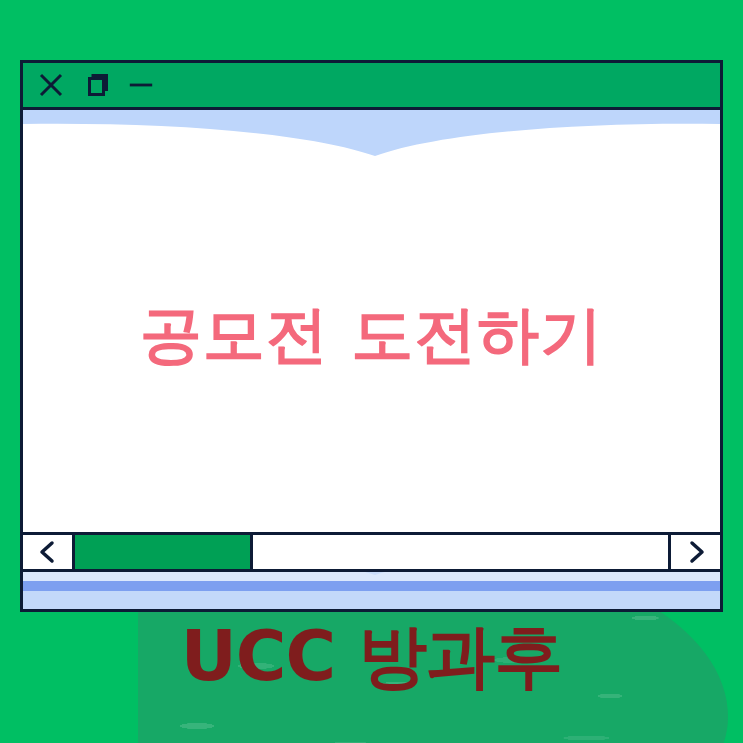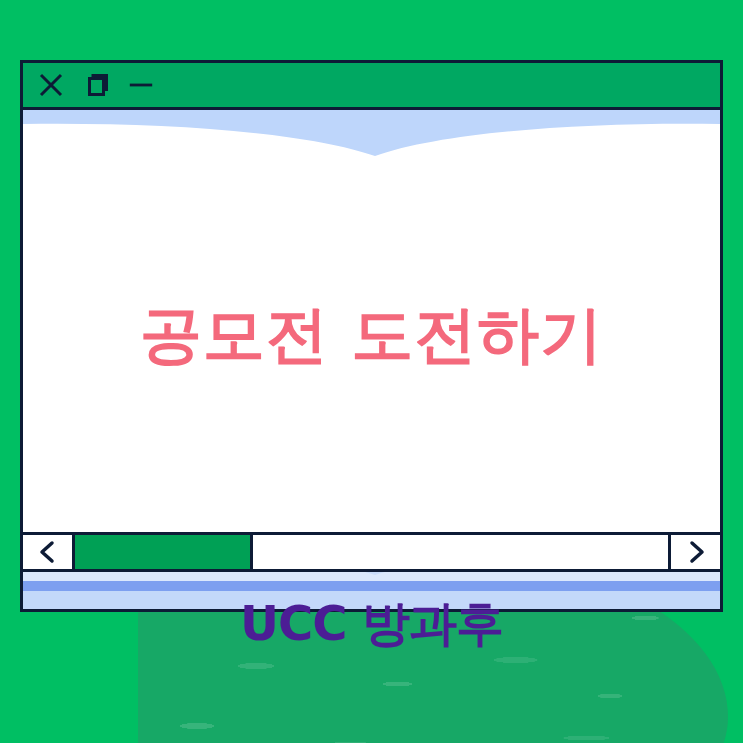--- a/index.html
+++ b/index.html
@@ -163,27 +163,27 @@
     width: 30%;
     background: #00a055;
     border-right: 3px solid #0d1b36;
     box-sizing: border-box;
   }
 
   
   .caption {
     position: absolute;
     left: 0;
-    top: 592px;
+    top: 611px;
     width: 100%;
     text-align: center;
     font-family: "DejaVu Sans", "Liberation Sans", sans-serif;
-    font-size: 48px;
+    font-size: 69px;
     font-weight: 700;
-    color: #4c1d95;
+    color: #7f1d1d;
     letter-spacing: -1px;
     white-space: nowrap;
   }
 </style>
 </head>
 <body>
 
 <div id="stage">
 
   <div class="blob"></div>

